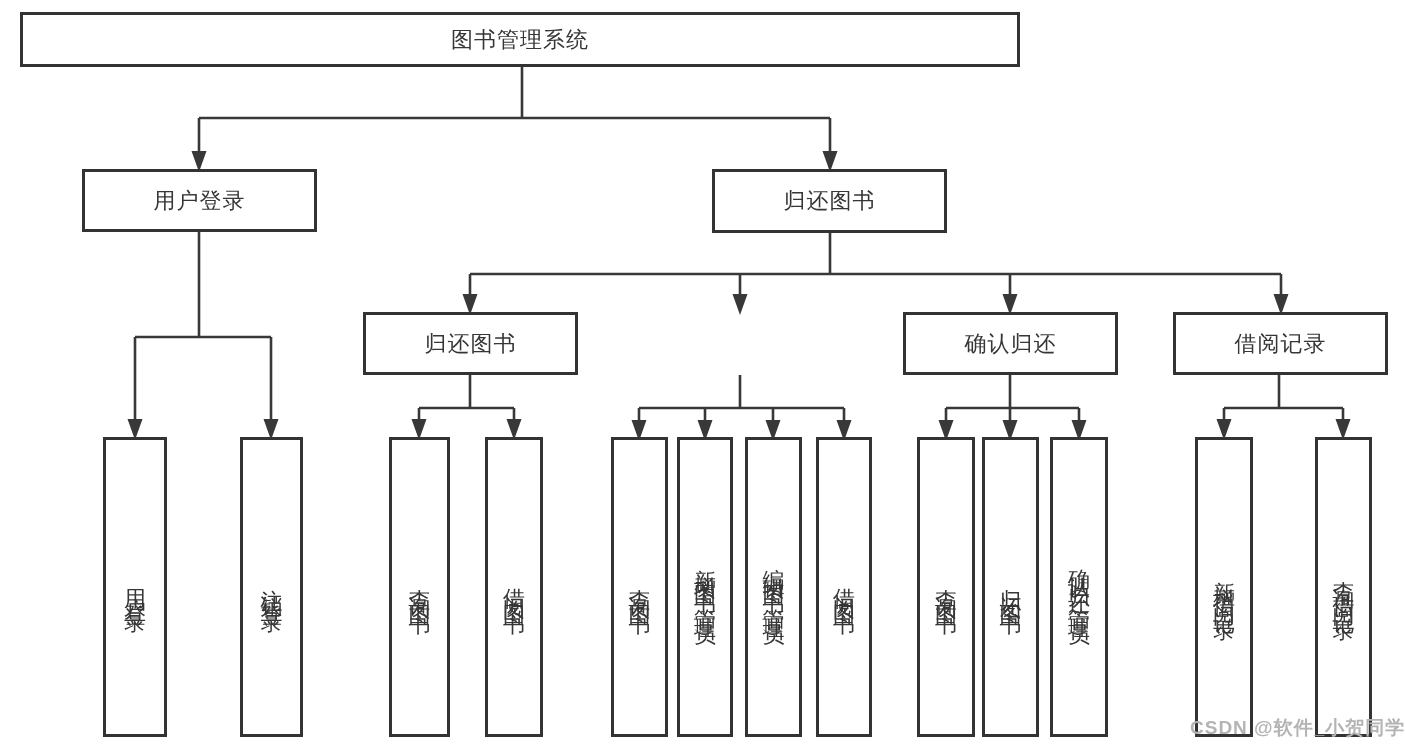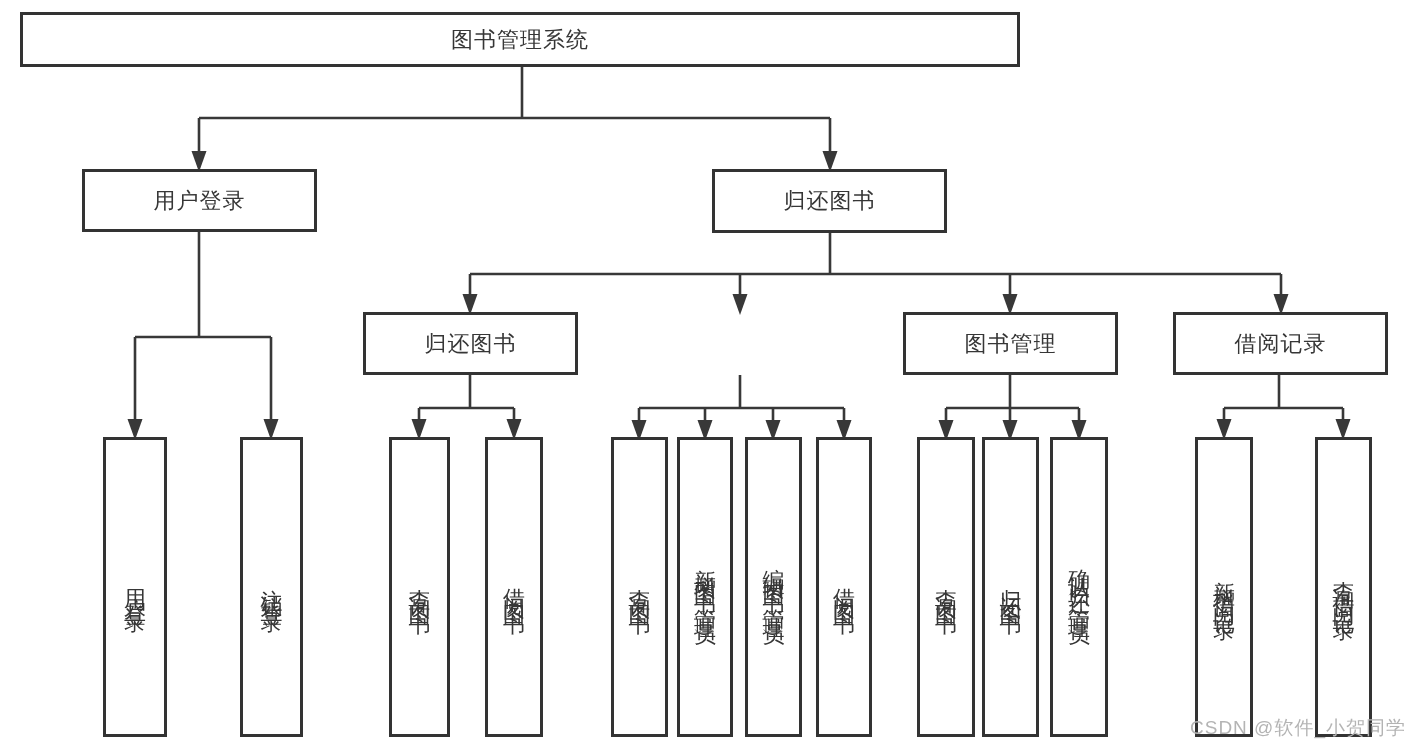--- a/index.html
+++ b/index.html
@@ -55,20 +55,21 @@
     line-height: 1;
   }
   .watermark {
     position: absolute;
     top: 715px;
     left: 1190px;
     font-size: 19px;
     color: #b4b4b4;
     letter-spacing: 1px;
     white-space: nowrap;
+    font-weight: bold;
   }
 </style>
 </head>
 <body>
 
 <div id="canvas">
 
   <svg id="connector-layer" viewBox="0 0 1405 747" xmlns="http://www.w3.org/2000/svg">
       <polyline points="522,67 522,118"></polyline>
       <polyline points="199,118 830,118"></polyline>
@@ -132,21 +133,21 @@
     <span>用户登录</span>
   </div>
   <div class="hbox" style="left:712px;top:169px;width:235px;height:64px">
     <span>归还图书</span>
   </div>
 
   <div class="hbox" style="left:363px;top:312px;width:215px;height:63px">
     <span>归还图书</span>
   </div>
   <div class="hbox" style="left:903px;top:312px;width:215px;height:63px">
-    <span>图书管理</span>
+    <span>确认归还</span>
   </div>
   <div class="hbox" style="left:1173px;top:312px;width:215px;height:63px">
     <span>借阅记录</span>
   </div>
 
   <div class="vbox" style="left:103px;width:64px">
     <span>用户登录</span>
   </div>
   <div class="vbox" style="left:240px;width:63px">
     <span>注销登录</span>

